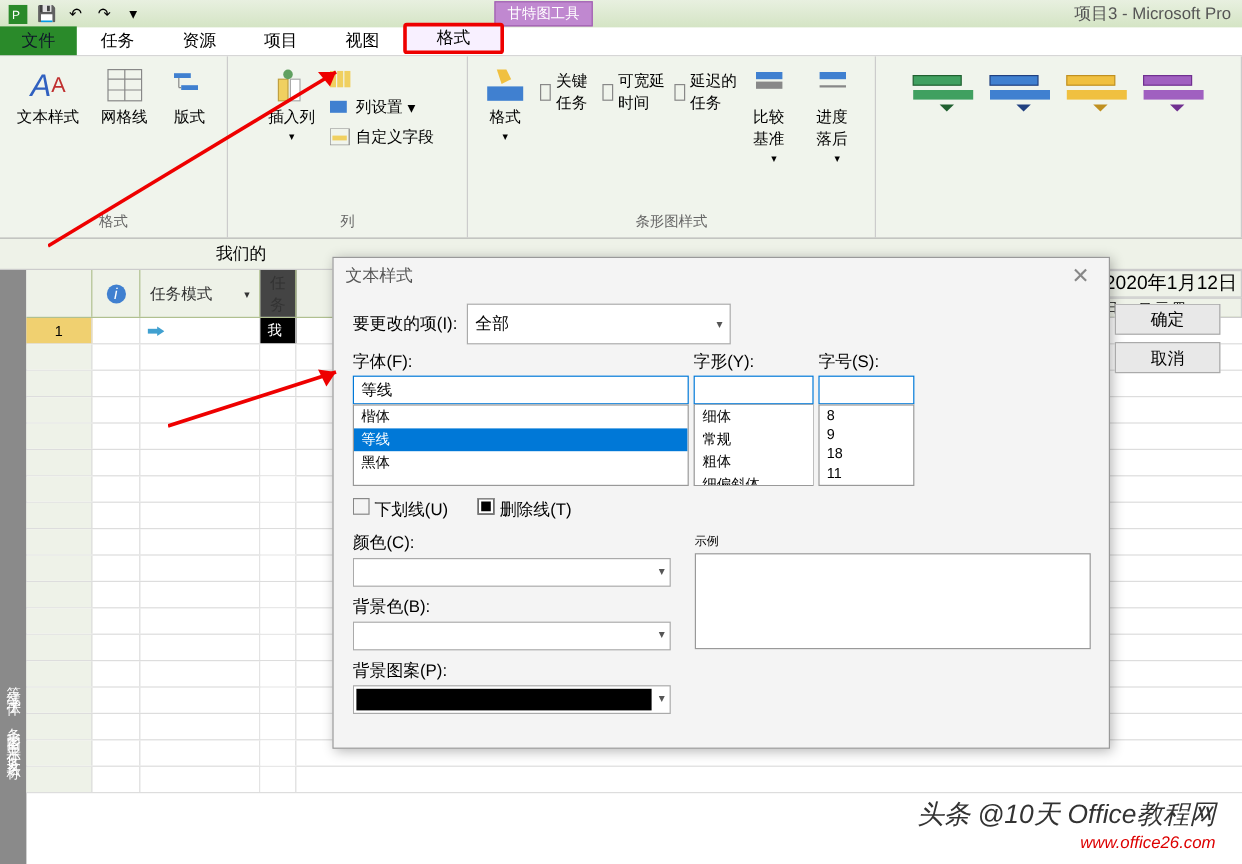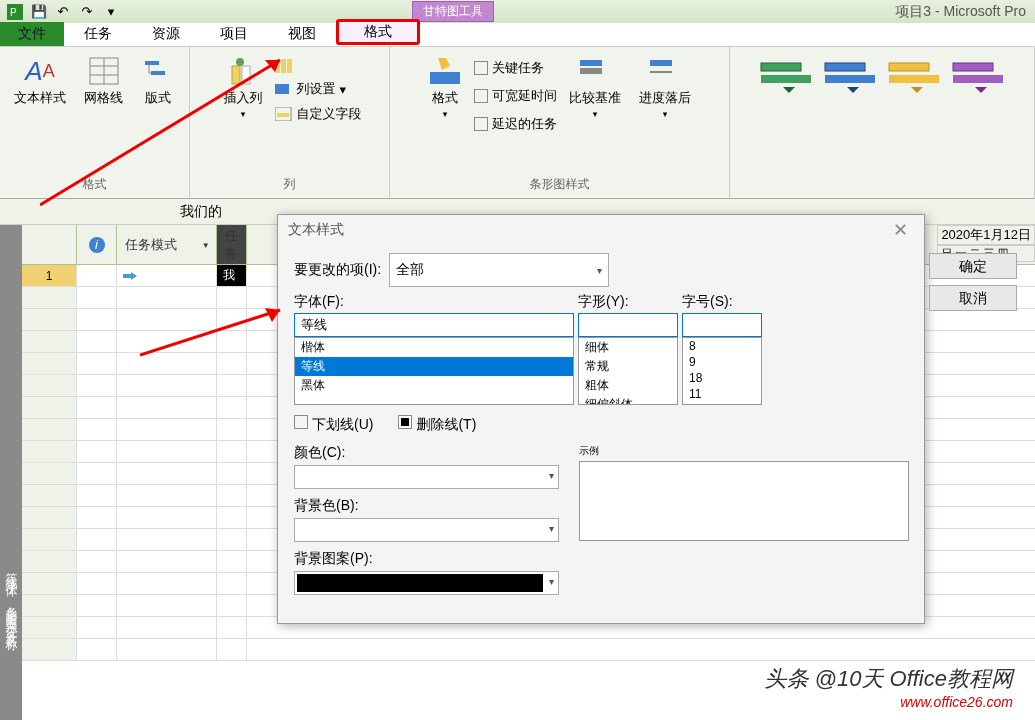--- a/index.html
+++ b/index.html
@@ -187,21 +187,21 @@
       <div class="big-btn">
         <div class="icon-box">
             <svg width="34" height="34">
               <rect x="2" y="18" width="30" height="12" fill="#4080d0"></rect>
               <path d="M10 4 L18 4 L22 12 L14 16 Z" fill="#f0c040"></path>
             </svg>
           </div>
         <span class="big-btn-label">格式</span>
         <span style="font-size:9px">▾</span>
       </div>
-      <div style="display:flex;flex-direction:column;gap:6px;padding-top:6px">
+      <div style="display:flex;flex-direction:row;gap:6px;padding-top:6px">
         <div class="small-row">
             <span class="chk"></span>
             <span>关键任务</span>
           </div>
         <div class="small-row">
             <span class="chk"></span>
             <span>可宽延时间</span>
           </div>
         <div class="small-row">
             <span class="chk"></span>
@@ -398,21 +398,21 @@
         </div>
       <div class="drow">
           <div class="rownum"></div>
           <div class="c-info-cell"></div>
           <div class="c-mode-cell"></div>
           <div class="c-task-cell" style="background:#fff"></div>
         </div>
     </div>
     <div class="timeline-header" style="right:0;top:0">
       <div style="display:flex;flex-direction:column">
-        <div class="th-cell" style="font-size:13px">2020年1月12日</div>
+        <div class="th-cell" style="font-size:16px">2020年1月12日</div>
         <div class="th-cell">日 一 二 三 四</div>
       </div>
     </div>
   </div>
 </div>
 
 <div class="dialog">
   <div class="dlg-title">
     <span>文本样式</span>
     <span class="dlg-close">✕</span>

